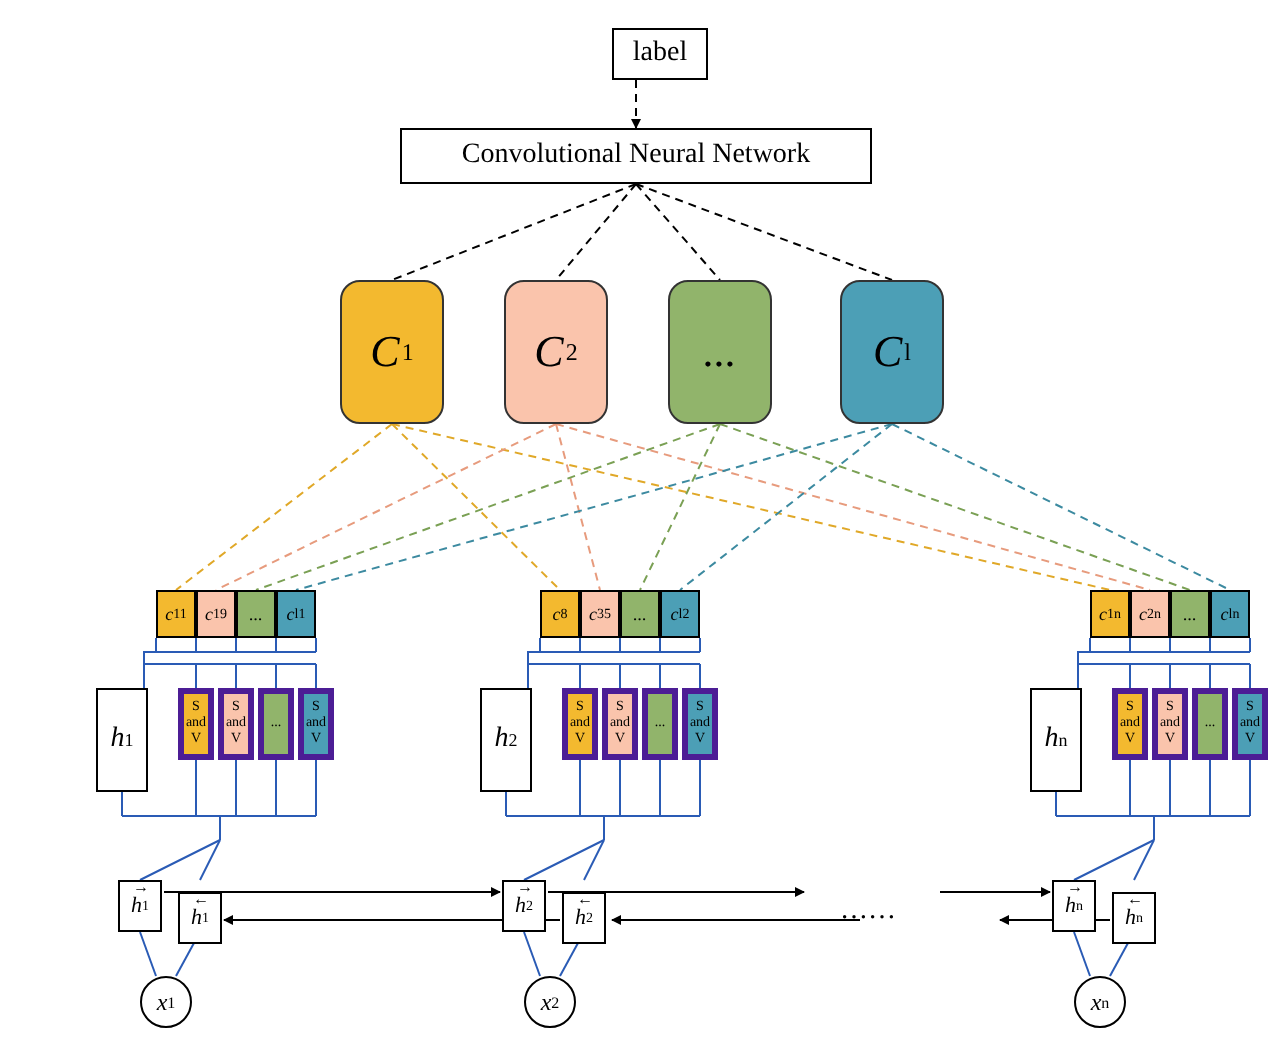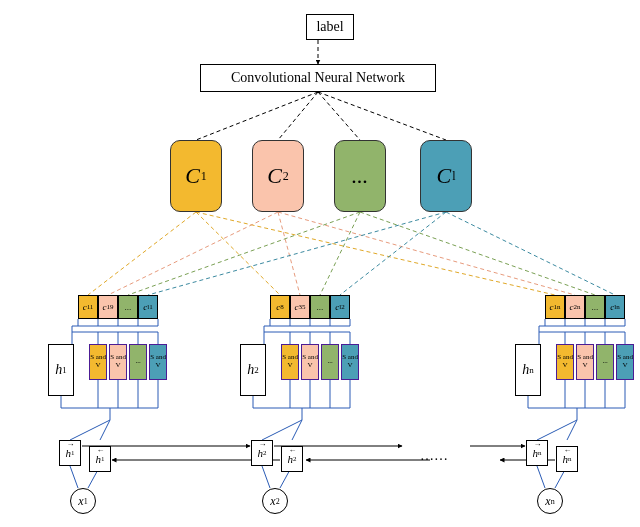--- a/index.html
+++ b/index.html
@@ -49,21 +49,21 @@
     justify-content: center;
     font-size: 9px;
     font-style: italic;
     box-sizing: border-box;
   }
   .mini-box sub { font-size: 7px; font-style: normal;}
   .sv-box {
     position: absolute;
     width: 18px;
     height: 36px;
-    border: 1px solid #4c1d95;
+    border: 3px solid #4c1d95;
     display: flex;
     align-items: center;
     justify-content: center;
     font-size: 7px;
     line-height: 1.1;
     text-align: center;
     box-sizing: border-box;
   }
   .h-box {
     position: absolute;

